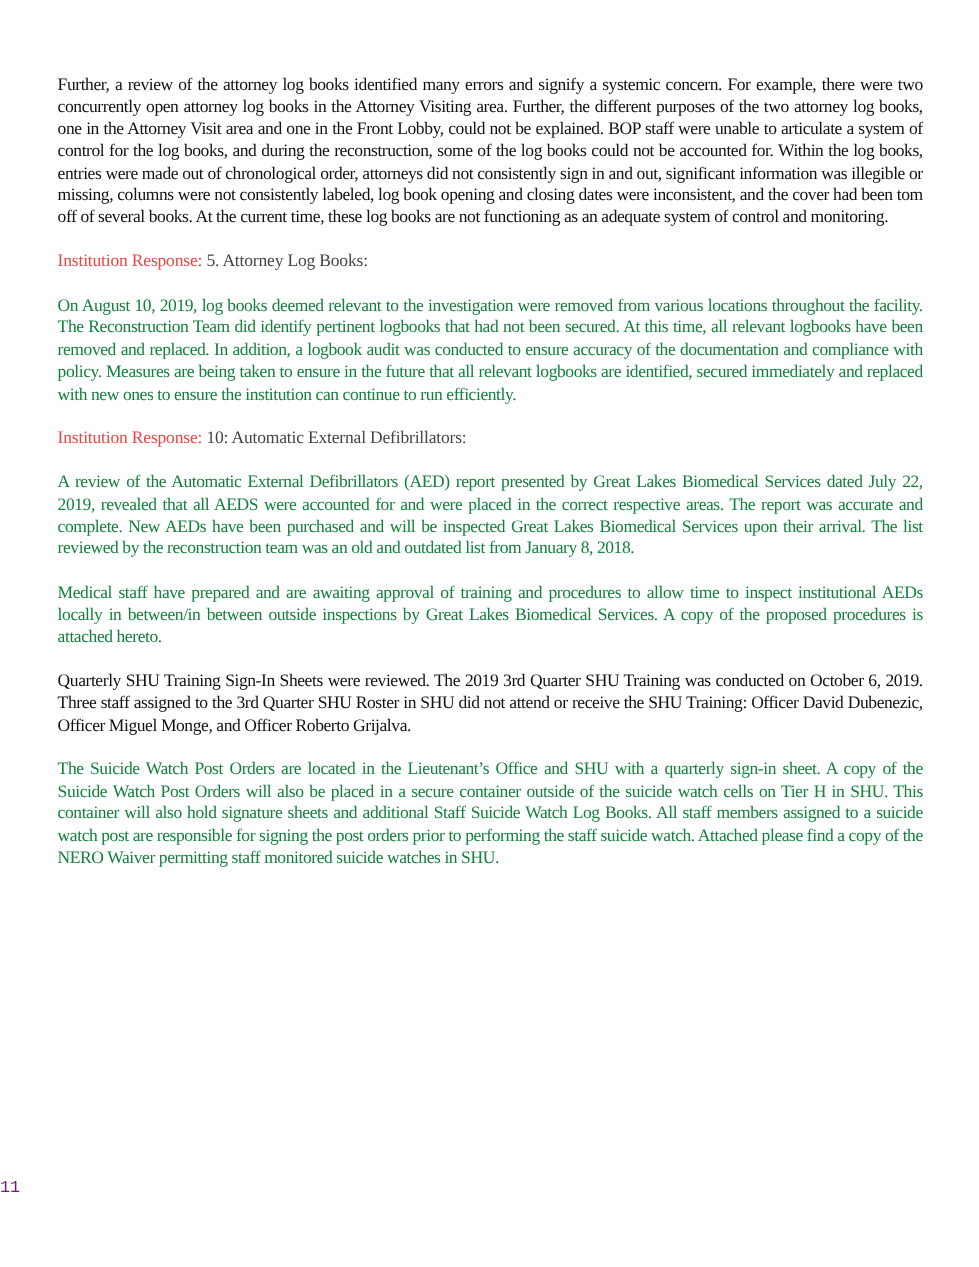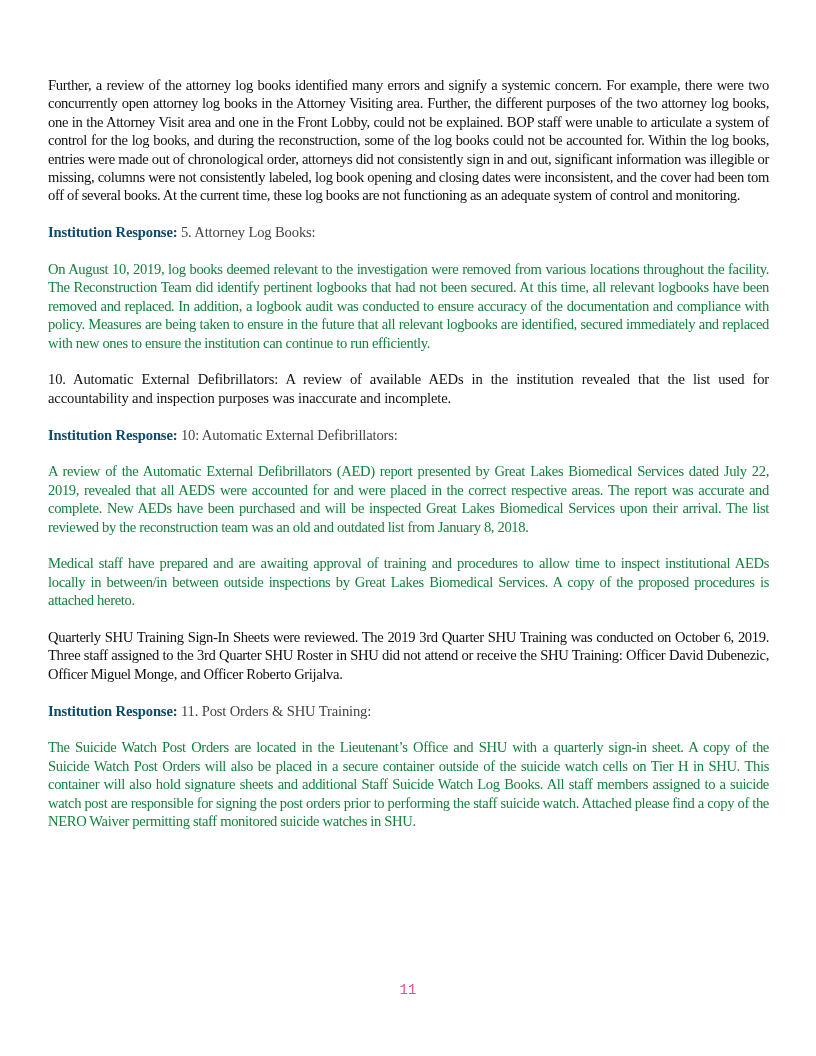--- a/index.html
+++ b/index.html
@@ -1,61 +1,59 @@
 <!DOCTYPE html>
 <html><head>
   <meta charset="utf-8">
   <style>
     html, body { margin: 0; padding: 0; background: #ffffff; }
     body { width: 816px; height: 1056px; position: relative; overflow: hidden; }
     .page {
       position: absolute;
-      left: 48px; top: 76px;
+      left: 48px; top: 62px;
       width: 721px;
       font-family: "Liberation Serif", "DejaVu Serif", serif;
       font-size: 14.6px;
       line-height: 18.4px;
       text-align: justify;
       letter-spacing: -0.15px;
     }
     p { margin: 0 0 18.4px 0; }
     .finding { color: #111111; }
     .response { color: #15803d; }
     .resp-head { color: #444444; }
-    .resp-head b { color: #0c4a6e; font-weight: bold; }
+    .resp-head b { color: #ef4444; font-weight: normal; }
     .tight { letter-spacing: -0.35px; }
     .page-number {
       position: absolute;
       left: 0; width: 816px;
       top: 982px;
-      text-align: center;
+      text-align: left;
       font-family: "Liberation Mono", "DejaVu Sans Mono", monospace;
       font-size: 14px;
-      color: #ec4899;
+      color: #701a75;
     }
   </style>
 </head>
 <body>
 
 <div class="page">
   <p class="finding tight">Further, a review of the attorney log books identified many errors and signify a systemic concern. For example, there were two concurrently open attorney log books in the Attorney Visiting area. Further, the different purposes of the two attorney log books, one in the Attorney Visit area and one in the Front Lobby, could not be explained. BOP staff were unable to articulate a system of control for the log books, and during the reconstruction, some of the log books could not be accounted for. Within the log books, entries were made out of chronological order, attorneys did not consistently sign in and out, significant information was illegible or missing, columns were not consistently labeled, log book opening and closing dates were inconsistent, and the cover had been tom off of several books. At the current time, these log books are not functioning as an adequate system of control and monitoring.</p>
 
   <p class="resp-head"><b>Institution Response:</b><span> 5. Attorney Log Books:</span></p>
 
   <p class="response tight">On August 10, 2019, log books deemed relevant to the investigation were removed from various locations throughout the facility.  The Reconstruction Team did identify pertinent logbooks that had not been secured.   At this time, all relevant logbooks have been removed and replaced.  In addition, a logbook audit was conducted to ensure accuracy of the documentation and compliance with policy.  Measures are being taken to ensure in the future that all relevant logbooks are identified, secured immediately and replaced with new ones to ensure the institution can continue to run efficiently.</p>
 
-  <p class="finding">10. Automatic External Defibrillators: A review of available AEDs in the institution revealed that the list used for accountability and inspection purposes was inaccurate and incomplete.</p>
 
   <p class="resp-head"><b>Institution Response:</b><span> 10: Automatic External Defibrillators:</span></p>
 
   <p class="response tight">A review of the Automatic External Defibrillators (AED) report presented by Great Lakes Biomedical Services dated July 22, 2019, revealed that all AEDS were accounted for and were placed in the correct respective areas. The report was accurate and complete. New AEDs have been purchased and will be inspected Great Lakes Biomedical Services upon their arrival. The list reviewed by the reconstruction team was an old and outdated list from January 8, 2018.</p>
 
   <p class="response tight">Medical staff have prepared and are awaiting approval of training and procedures to allow time to inspect institutional AEDs locally in between/in between outside inspections by Great Lakes Biomedical Services.  A copy of the proposed procedures is attached hereto.</p>
 
 
   <p class="finding tight">Quarterly SHU Training Sign-In Sheets were reviewed. The 2019 3rd Quarter SHU Training was conducted on October 6, 2019. Three staff assigned to the 3rd Quarter SHU Roster in SHU did not attend or receive the SHU Training: Officer David Dubenezic, Officer Miguel Monge, and Officer Roberto Grijalva.</p>
 
-  <p class="resp-head"><b>Institution Response:</b><span> 11. Post Orders &amp; SHU Training:</span></p>
 
   <p class="response tight">The Suicide Watch Post Orders are located in the Lieutenant’s Office and SHU with a quarterly sign-in sheet.  A copy of the   Suicide Watch Post Orders will also be placed in a secure container outside of the suicide watch cells on Tier H in SHU.  This container will also hold signature sheets and additional Staff Suicide Watch Log Books. All staff members assigned to a suicide watch post are responsible for signing the post orders prior to performing the staff suicide watch.  Attached please find a copy of the NERO Waiver permitting staff monitored suicide watches in SHU.</p>
 </div>
 
 <div class="page-number">11</div>
 
 </body></html>

